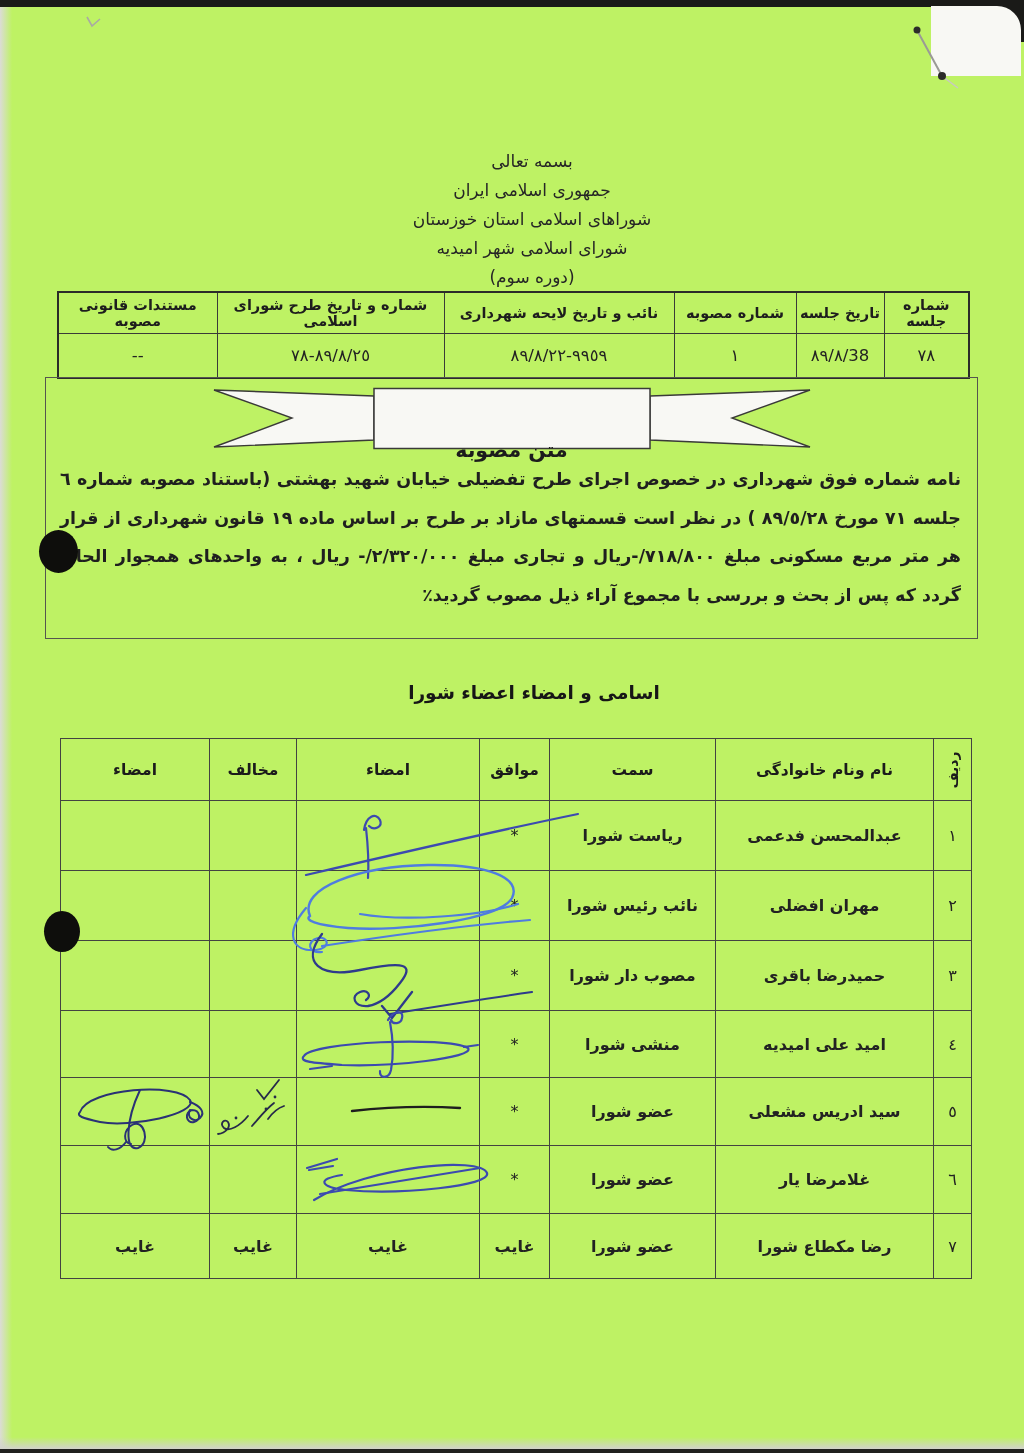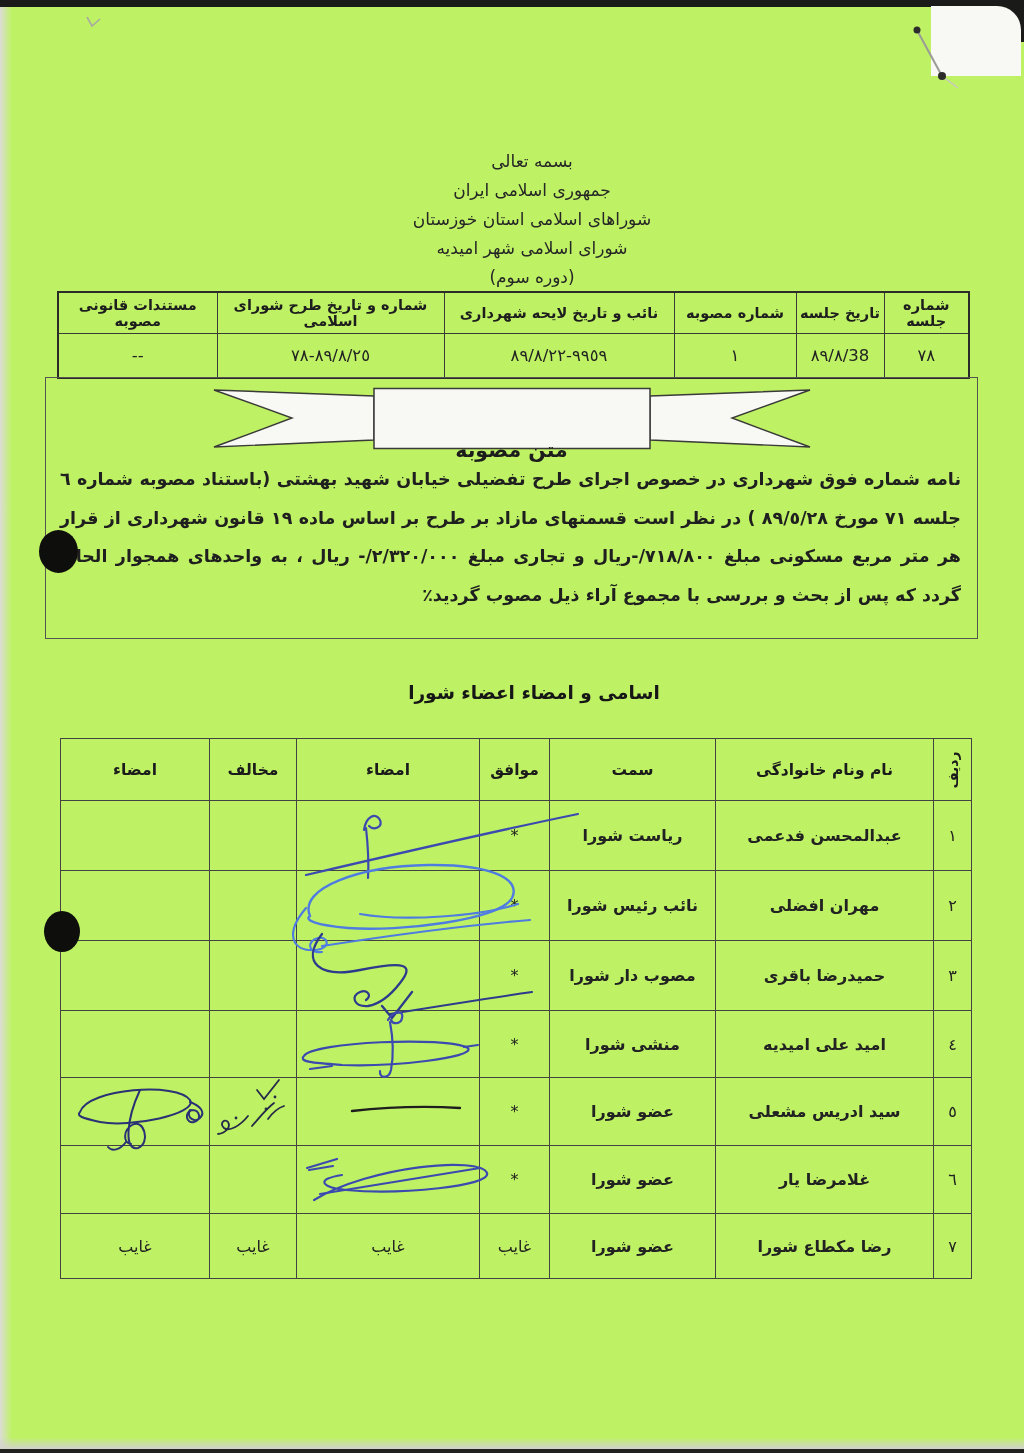--- a/index.html
+++ b/index.html
@@ -43,21 +43,21 @@
   .members-title{position:absolute;top:682px;left:22px;width:1024px;text-align:center;
     direction:rtl;font-size:18.5px;font-weight:bold;color:#161616;}
   .members-table{position:absolute;top:738px;left:60px;}
   .members-table table{width:911px;border:1.8px solid #2e2e2c;}
   .members-table th,.members-table td{border:1.2px solid #434341;text-align:center;vertical-align:middle;padding:0;}
   .members-table th{font-size:15.5px;font-weight:bold;color:#1b1b1b;}
   .members-table td{font-size:16px;color:#222;}
   .cell-name,.cell-pos{font-weight:bold;font-size:16.5px;}
   .cell-no{font-size:16px;}
   .cell-agree{font-size:18px;color:#2c2c2c;}
-  .absent{font-size:14.5px;letter-spacing:5px;color:#3b3b3b;font-weight:normal;}
+  .absent{font-size:14.5px;letter-spacing:5px;color:#3b3b3b;font-weight:bold;}
   .vert{display:inline-block;transform:rotate(-90deg);font-size:14px;letter-spacing:1px;}
   
   .sig-overlay{position:absolute;left:60px;top:738px;width:911px;height:540px;pointer-events:none;}
   
   .hole{position:absolute;background:#0e0e0c;border-radius:50%;}
   .hole-1{left:39px;top:530px;width:39px;height:43px;}
   .hole-2{left:44px;top:911px;width:36px;height:41px;}
   .staple{position:absolute;left:900px;top:18px;}
   .pen-tick{position:absolute;left:84px;top:14px;}
 </style>

